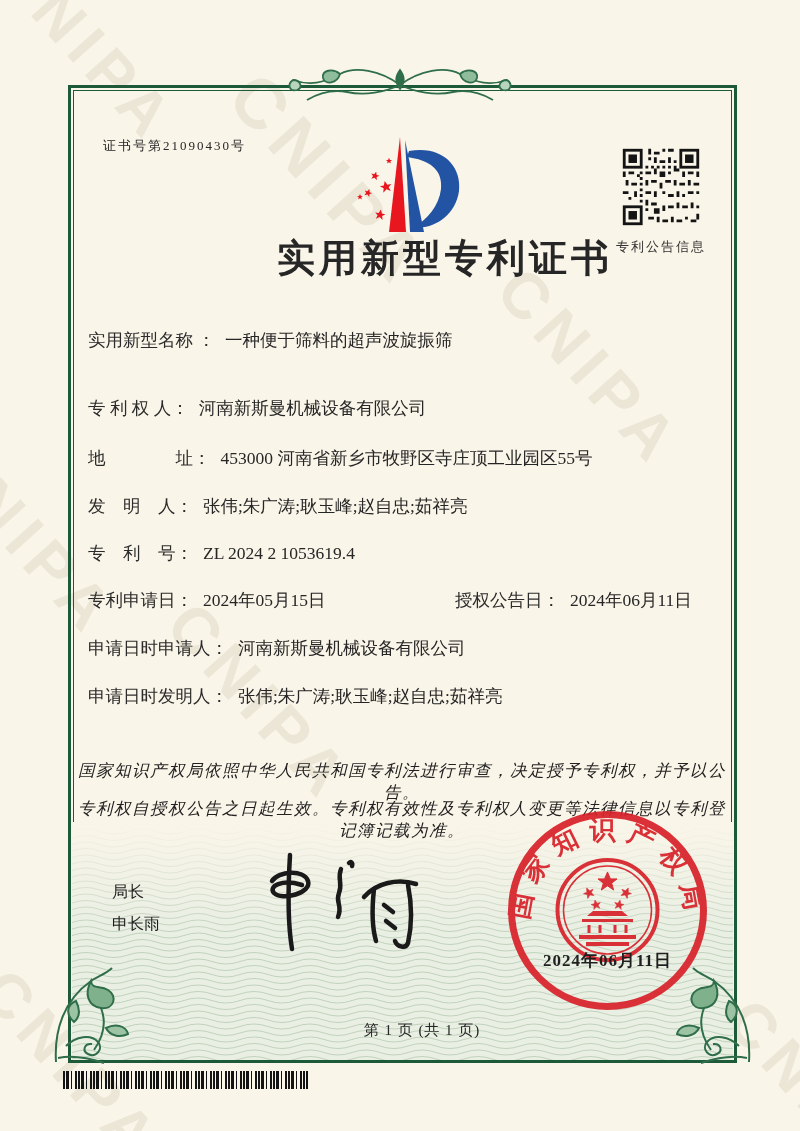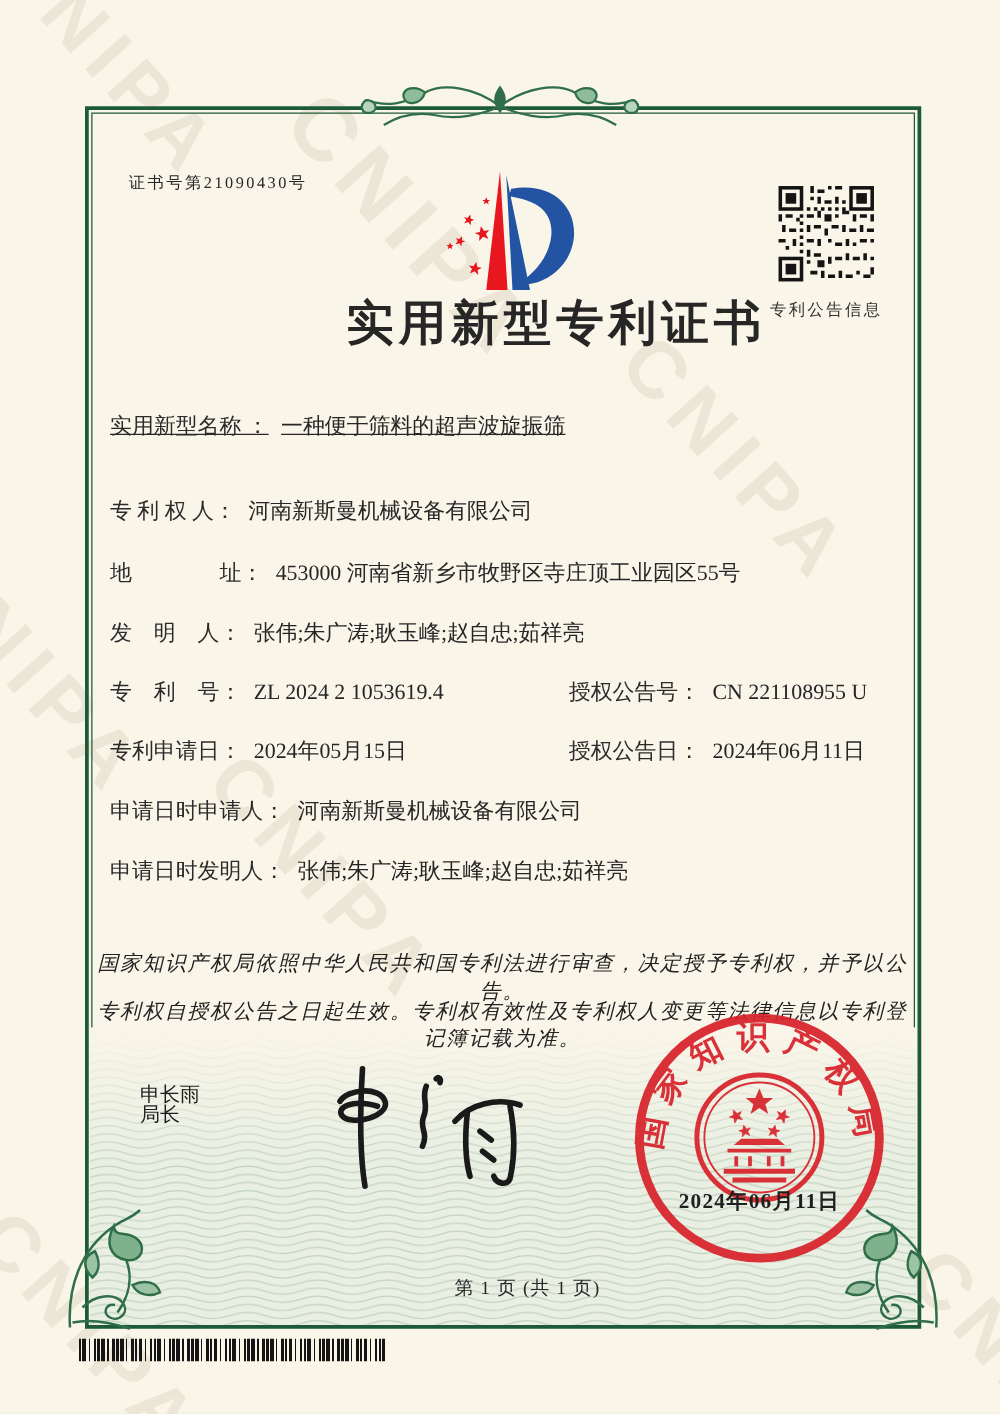--- a/index.html
+++ b/index.html
@@ -149,56 +149,53 @@
         M9 12h1v2H9z M11 12h2v1h-2z M14 13h1v2h-1z M16 12h2v1h-2z M19 12h1v2h-1z M21 13h2v1h-2z M24 12h1v2h-1z M26 13h2v1h-2z
         M9 16h2v1H9z M12 16h1v2h-1z M15 16h1v1h-1z M17 17h2v1h-2z M20 16h1v2h-1z M22 17h1v1h-1z M24 16h2v1h-2z M27 16h1v1h-1z
         M9 19h1v2H9z M11 20h2v1h-2z M15 21h1v2h-1z M17 21h2v1h-2z M20 20h1v2h-1z M22 21h2v1h-2z M25 20h1v2h-1z M27 21h1v1h-1z
         M9 22h1v1H9z M12 22h2v2h-2z M10 25h2v1h-2z M13 25h1v2h-1z M15 26h2v1h-2z M18 25h1v2h-1z M20 26h2v1h-2z M23 25h1v1h-1z M25 26h2v1h-2z M27 24h1v2h-1z"></path>
     </svg>
     <div class="qr-caption">专利公告信息</div>
   </div>
 
   <div class="title">实用新型专利证书</div>
 
-  <div class="row" style="top:328px;text-decoration:underline;">
+  <div class="row" style="top:328px;">
     <span class="lbl">实用新型名称 ：</span><span class="val">一种便于筛料的超声波旋振筛</span>
   </div>
   <div class="row" style="top:396px;">
     <span class="lbl">专 利 权 人：</span><span class="val">河南新斯曼机械设备有限公司</span>
   </div>
   <div class="row" style="top:446px;">
     <span class="lbl">地　　　　址：</span><span class="val">453000 河南省新乡市牧野区寺庄顶工业园区55号</span>
   </div>
   <div class="row" style="top:494px;">
     <span class="lbl">发　明　人：</span><span class="val">张伟;朱广涛;耿玉峰;赵自忠;茹祥亮</span>
   </div>
   <div class="row" style="top:541px;">
     <span class="lbl">专　利　号：</span><span class="val">ZL 2024 2 1053619.4</span>
-    <span class="col2">
-      <span class="lbl">授权公告号：</span><span class="val">CN 221108955 U</span>
-    </span>
   </div>
   <div class="row" style="top:588px;">
     <span class="lbl">专利申请日：</span><span class="val">2024年05月15日</span>
     <span class="col2">
       <span class="lbl">授权公告日：</span><span class="val">2024年06月11日</span>
     </span>
   </div>
   <div class="row" style="top:636px;">
     <span class="lbl">申请日时申请人：</span><span class="val">河南新斯曼机械设备有限公司</span>
   </div>
   <div class="row" style="top:684px;">
     <span class="lbl">申请日时发明人：</span><span class="val">张伟;朱广涛;耿玉峰;赵自忠;茹祥亮</span>
   </div>
 
   <div class="stmt" style="top:760px;">国家知识产权局依照中华人民共和国专利法进行审查，决定授予专利权，并予以公告。</div>
   <div class="stmt" style="top:798px;">专利权自授权公告之日起生效。专利权有效性及专利权人变更等法律信息以专利登记簿记载为准。</div>
 
   <div class="officer" style="top:882px;">局长</div>
-  <div class="officer" style="top:866px;">申长雨</div>
+  <div class="officer" style="top:914px;">申长雨</div>
 
   <svg class="sig" width="195" height="118" viewBox="0 0 195 118">
     <g stroke="#1a1a1a" stroke-width="4.5" fill="none" stroke-linecap="round" stroke-linejoin="round">
       <path d="M52,12 C50,45 50,82 54,106"></path>
       <path d="M34,38 C40,28 66,26 70,38 C74,50 44,58 36,50 C30,43 44,36 64,42"></path>
       <path d="M103,26 C99,36 105,40 101,50 C97,60 105,62 100,74"></path>
       <path d="M111,20 C113,18 115,20 114,23"></path>
       <path d="M126,54 C138,40 160,35 178,41"></path>
       <path d="M136,46 C134,64 134,84 138,98"></path>
       <path d="M170,42 C174,62 174,82 170,100 C168,106 159,104 157,98"></path>

